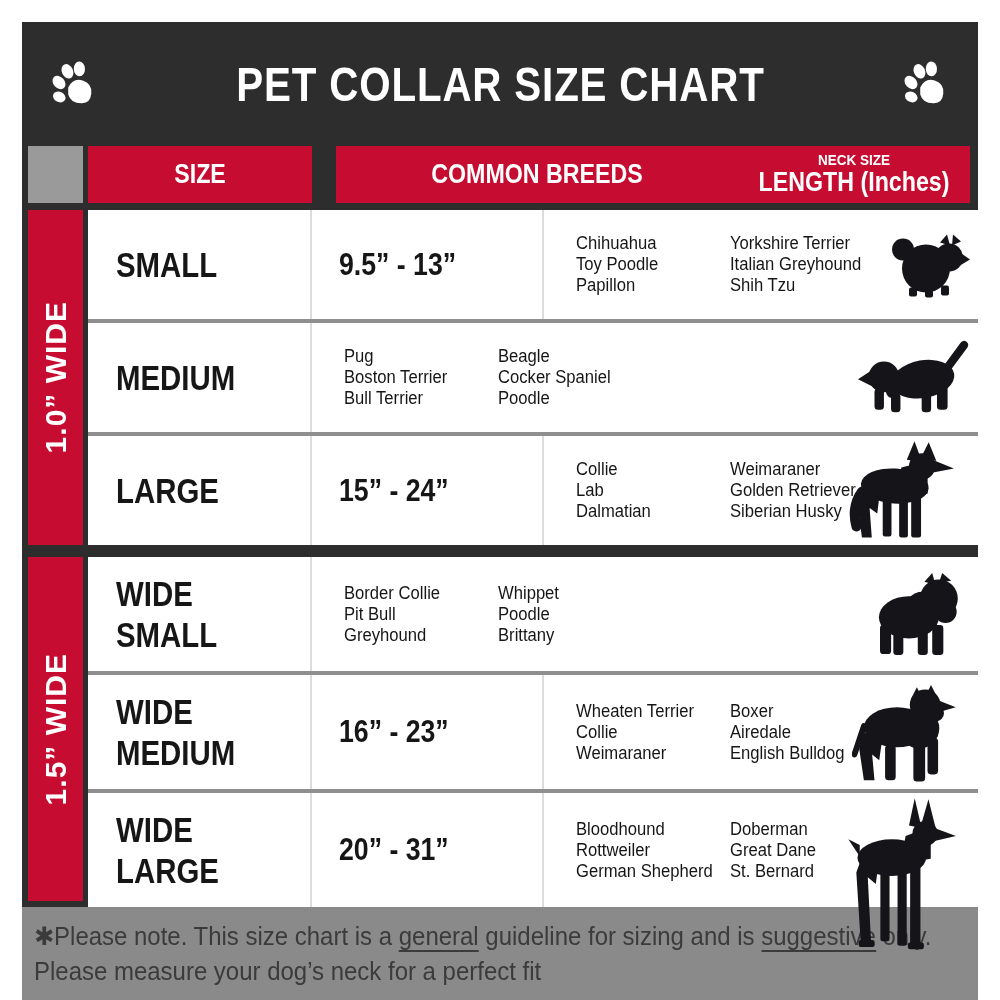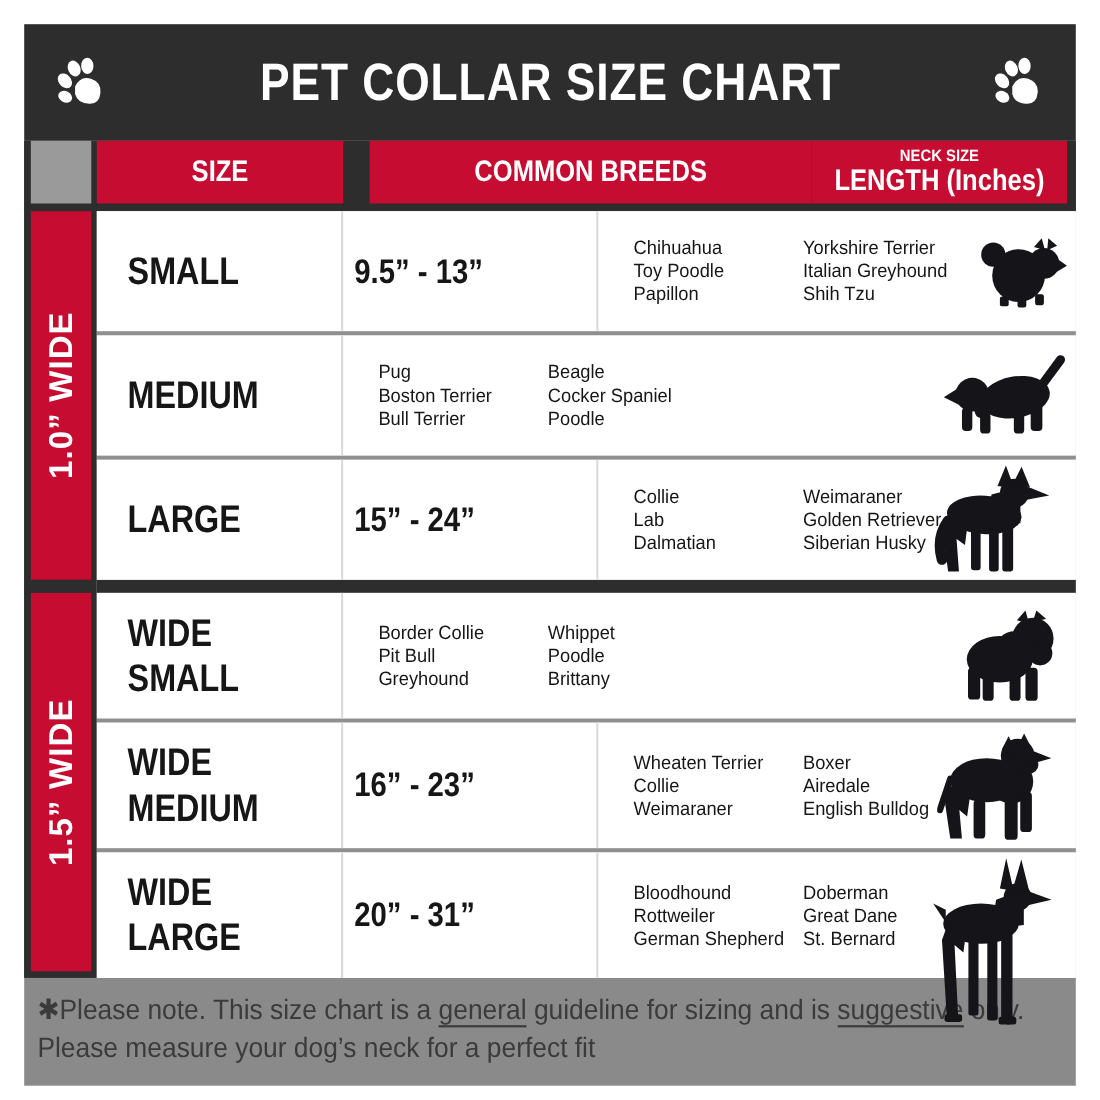--- a/index.html
+++ b/index.html
@@ -3,21 +3,21 @@
 <meta charset="utf-8">
 <style>
   * { margin:0; padding:0; box-sizing:border-box; }
   html,body { width:1000px; height:1000px; background:#ffffff;
               font-family:"Liberation Sans","DejaVu Sans",sans-serif; }
   .canvas { position:relative; width:1000px; height:1000px; background:#ffffff; overflow:hidden; }
   .sheet  { position:absolute; left:22px; top:22px; width:956px; height:954px;
             display:flex; flex-direction:column; }
 
   
-  .titlebar { height:106px; background:#2d2d2d; display:flex; align-items:center;
+  .titlebar { height:124px; background:#2d2d2d; display:flex; align-items:center;
               justify-content:space-between; padding:0 24px; flex:0 0 auto; }
   .title { flex:1; text-align:center; color:#ffffff; font-weight:bold; font-size:48px;
            letter-spacing:1px; white-space:nowrap; }
   .title > span { display:inline-block; transform:scaleX(.84); }
   .paw { width:56px; height:58px; flex:0 0 auto; }
 
   
   .tablewrap { flex:1 1 auto; display:flex; background:#2d2d2d; }
 
   
@@ -47,21 +47,21 @@
   .row.tall { height:114px; }
   .divg { height:4px; background:#8f8f8f; flex:0 0 auto; }
   .divs { height:12px; background:#2d2d2d; flex:0 0 auto; }
 
   .c-size { width:224px; flex:0 0 auto; display:flex; flex-direction:column; justify-content:center;
             padding-left:28px; border-right:2px solid #dcdcdc; }
   .size-line { font-size:35px; font-weight:bold; color:#161616; line-height:41px;
                transform:scaleX(.84); transform-origin:0 50%; white-space:nowrap; }
   .size-line:empty { display:none; }
 
-  .c-neck { width:232px; flex:0 0 auto; display:flex; align-items:center; padding-left:10px;
+  .c-neck { width:232px; flex:0 0 auto; display:flex; align-items:center; padding-left:27px;
             border-right:2px solid #dcdcdc; }
   .neck-label { font-size:31px; font-weight:bold; color:#161616;
                 transform:scaleX(.86); transform-origin:0 50%; white-space:nowrap; }
 
   .c-breeds { flex:1 1 auto; display:flex; align-items:center; padding-left:32px; position:relative; }
   .bcol { width:146px; flex:0 0 auto; font-size:17.5px; line-height:21px; color:#161616;
           transform:scaleX(.95); transform-origin:0 50%; margin-right:8px; white-space:nowrap; }
 
   .dogwrap { position:absolute; right:8px; top:50%; transform:translateY(-50%); line-height:0; }
   .dog-dob { position:absolute; right:6px; top:4px; transform:none; z-index:6; line-height:0; }

